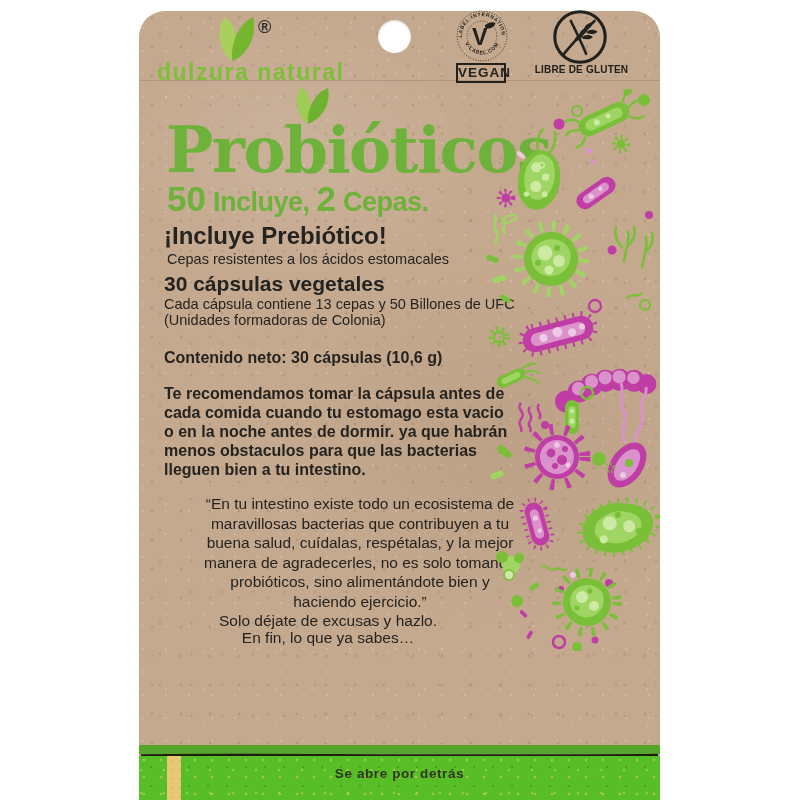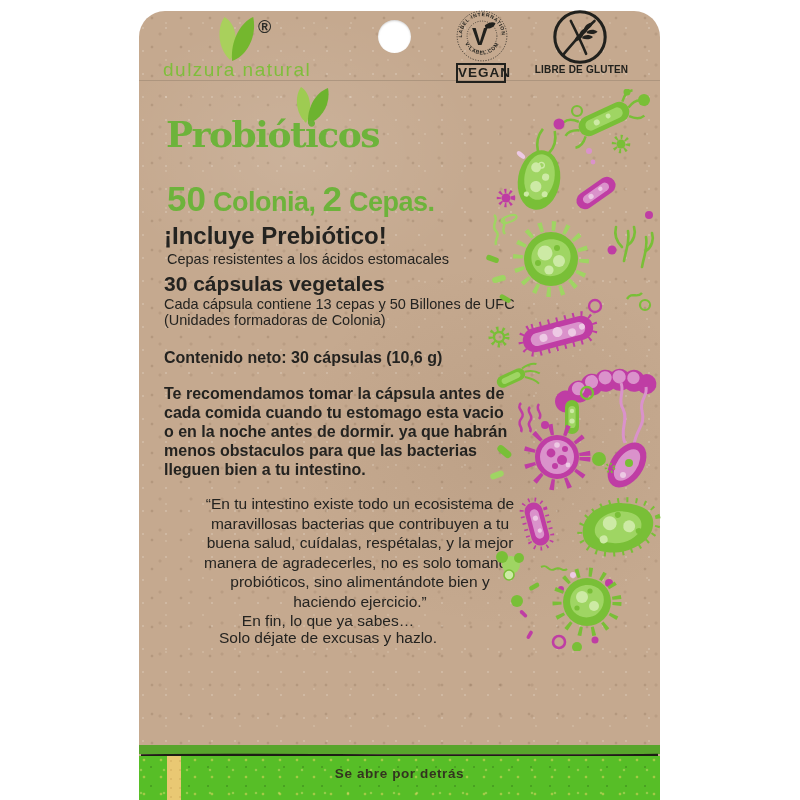--- a/index.html
+++ b/index.html
@@ -18,33 +18,33 @@
       radial-gradient(1px 1px at 27px 12px, rgba(255,250,240,.28), transparent 1.4px);
     background-size:auto,auto,29px 29px,23px 23px,31px 31px,37px 37px;
     border-radius:26px 26px 0 0;}
   .hang-hole{position:absolute;left:239px;top:9px;width:33px;height:33px;border-radius:50%;
     background:#ffffff;box-shadow:inset 0 1px 2px rgba(0,0,0,.18);}
 
   
   .header-divider{position:absolute;left:0;right:0;top:69px;height:1px;background:#a08a74;opacity:.65;}
   .logo-leaves{position:absolute;left:76px;top:4px;width:40px;height:48px;}
   .logo-reg{position:absolute;left:119px;top:6px;font-size:18px;color:#2c2c28;font-weight:bold;}
-  .logo-text{position:absolute;left:24px;top:48px;font-size:19px;letter-spacing:1.5px;
-    color:#7fbe3b;font-weight:400;}
+  .logo-text{position:absolute;left:18px;top:48px;font-size:23px;letter-spacing:1.5px;
+    color:#7fbe3b;font-weight:700;}
   .badge-vegan-svg{position:absolute;left:316px;top:-2px;width:54px;height:54px;}
   .badge-vegan-box{position:absolute;left:317px;top:52px;width:46px;height:16px;border:2px solid #21211d;
     color:#21211d;font-weight:bold;font-size:13.5px;letter-spacing:1px;text-align:center;line-height:16px;
     background:transparent;}
   .badge-gluten-svg{position:absolute;left:412px;top:-3px;width:58px;height:58px;}
   .badge-gluten-text{position:absolute;left:380px;top:53px;width:125px;text-align:center;
     font-size:10px;font-weight:bold;color:#21211d;letter-spacing:.2px;}
 
   
   .product-title{position:absolute;left:27px;top:102px;font-family:"DejaVu Serif",serif;
-    font-weight:bold;font-size:36px;letter-spacing:-1.5px;color:#6db33b;}
+    font-weight:bold;font-size:63px;letter-spacing:-1.5px;color:#6db33b;}
   .title-leaf{position:absolute;left:153px;top:74px;width:38px;height:40px;}
   .hero-sub{position:absolute;left:28px;top:168px;display:flex;align-items:baseline;gap:7px;
     color:#6db33b;font-weight:bold;white-space:nowrap;}
   .hero-sub .num{font-size:35px;}
   .hero-sub .word{font-size:27px;letter-spacing:-0.5px;}
 
   
   .ink{color:#242320;}
   .includes{position:absolute;left:25px;top:211px;font-size:24px;font-weight:bold;}
   .resistant{position:absolute;left:28px;top:240px;font-size:14.5px;}
@@ -127,36 +127,36 @@
     </svg>
     <div class="badge-gluten-text">LIBRE DE GLUTEN</div>
 
     <svg class="title-leaf" viewBox="0 0 38 40">
       <path d="M14,38 C4,29 2,12 9,2 C19,8 21,26 14,38 Z" fill="#9ecb52"></path>
       <path d="M16,39 C15,23 23,8 36,3 C39,19 30,34 16,39 Z" fill="#6db32f"></path>
     </svg>
     <div class="product-title">Probióticos</div>
     <div class="hero-sub">
       <span class="num">50</span>
-      <span class="word">Colonia,</span>
+      <span class="word">Incluye,</span>
       <span class="num">2</span>
       <span class="word">Cepas.</span>
     </div>
 
     <div class="includes ink">¡Incluye Prebiótico!</div>
     <div class="resistant ink">Cepas resistentes a los ácidos estomacales</div>
     <div class="caps-head ink">30 cápsulas vegetales</div>
     <div class="caps-l1 ink">Cada cápsula contiene 13 cepas y 50 Billones de UFC</div>
     <div class="caps-l2 ink">(Unidades formadoras de Colonia)</div>
     <div class="net ink">Contenido neto: 30 cápsulas (10,6 g)</div>
     <div class="recommend ink">Te recomendamos tomar la cápsula antes de cada comida cuando tu estomago esta vacio o en la noche antes de dormir. ya que habrán menos obstaculos para que las bacterias lleguen bien a tu intestino.</div>
     <div class="quote ink">“En tu intestino existe todo un ecosistema de maravillosas bacterias que contribuyen a tu buena salud, cuídalas, respétalas, y la mejor manera de agradecerles, no es solo tomando probióticos, sino alimentándote bien y haciendo ejercicio.”</div>
     <div class="outro ink">
+      <div>Solo déjate de excusas y hazlo.</div>
       <div>En fin, lo que ya sabes…</div>
-      <div>Solo déjate de excusas y hazlo.</div>
     </div>
 
     <svg class="bacteria" viewBox="0 0 184 562">
 
       <g transform="translate(127,30) rotate(-25)">
         <path d="M-27,0 q-9,-5 -15,-1" stroke="#79bf37" stroke-width="2.5" fill="none"></path>
         <path d="M-24,-8 q-7,-8 -14,-6" stroke="#79bf37" stroke-width="2.5" fill="none"></path>
         <path d="M-24,8 q-7,8 -14,6" stroke="#79bf37" stroke-width="2.5" fill="none"></path>
         <path d="M27,0 q9,-5 15,-1" stroke="#79bf37" stroke-width="2.5" fill="none"></path>
         <path d="M24,-8 q7,-8 14,-6" stroke="#79bf37" stroke-width="2.5" fill="none"></path>

